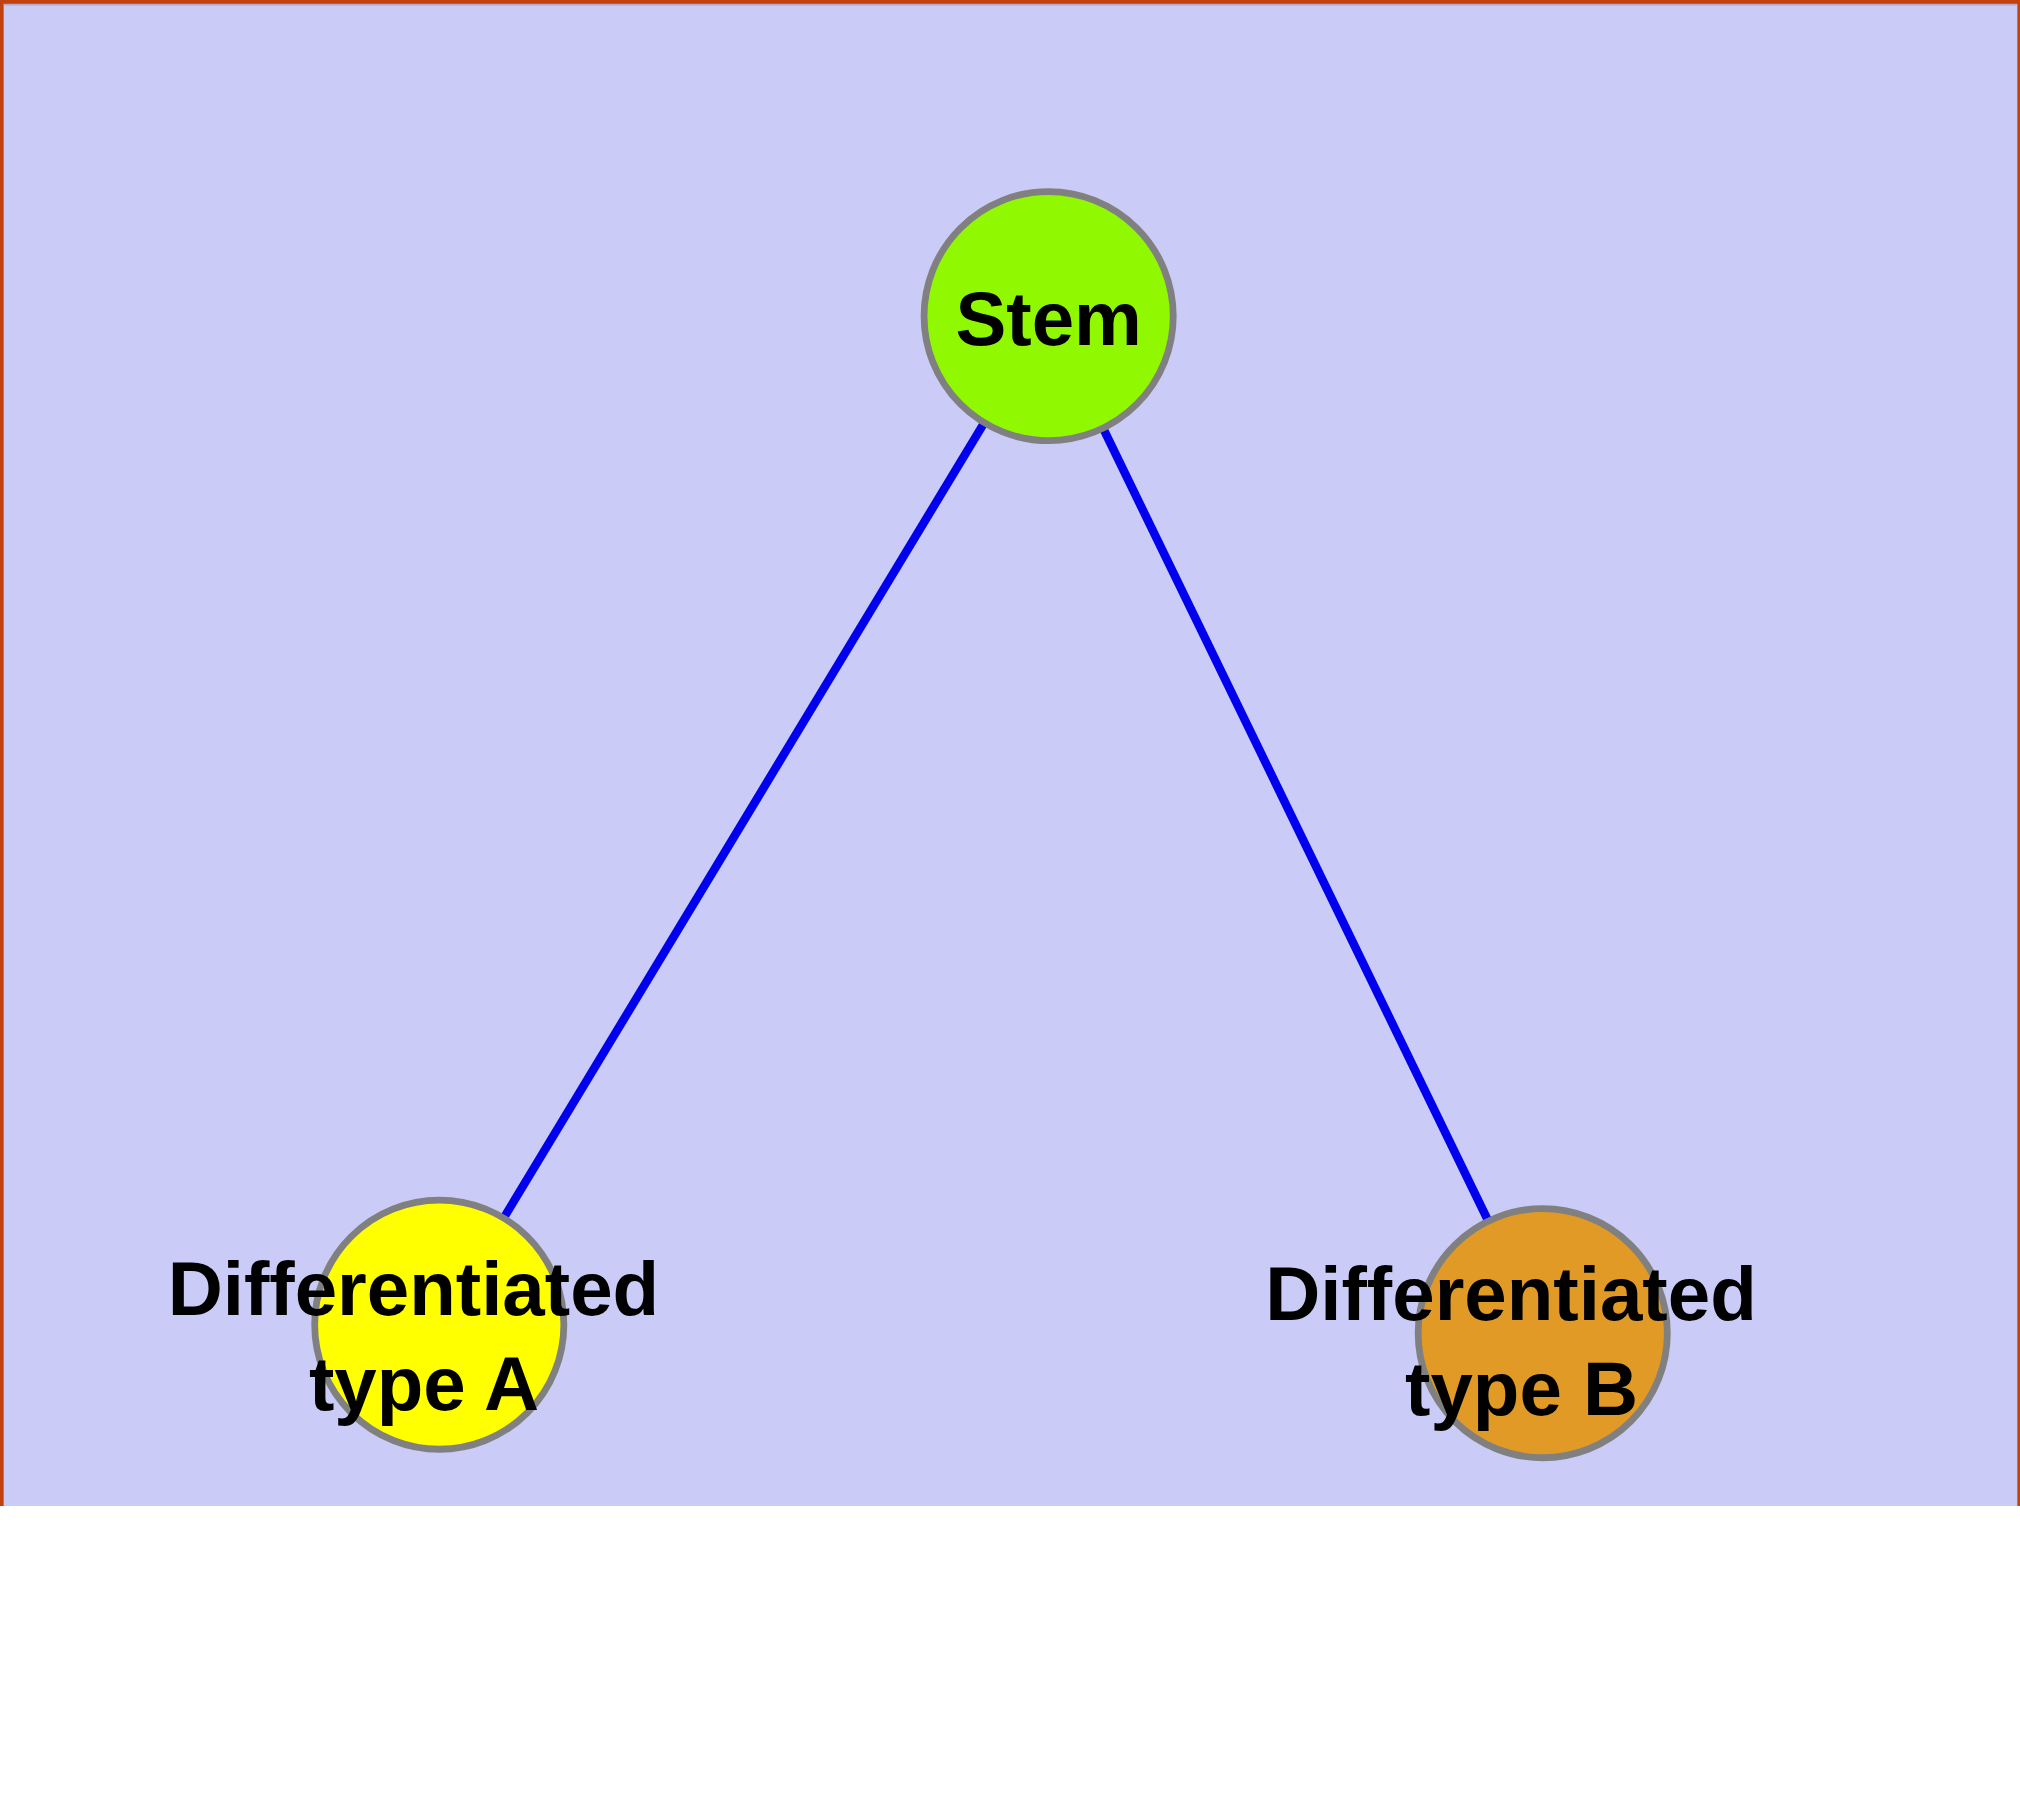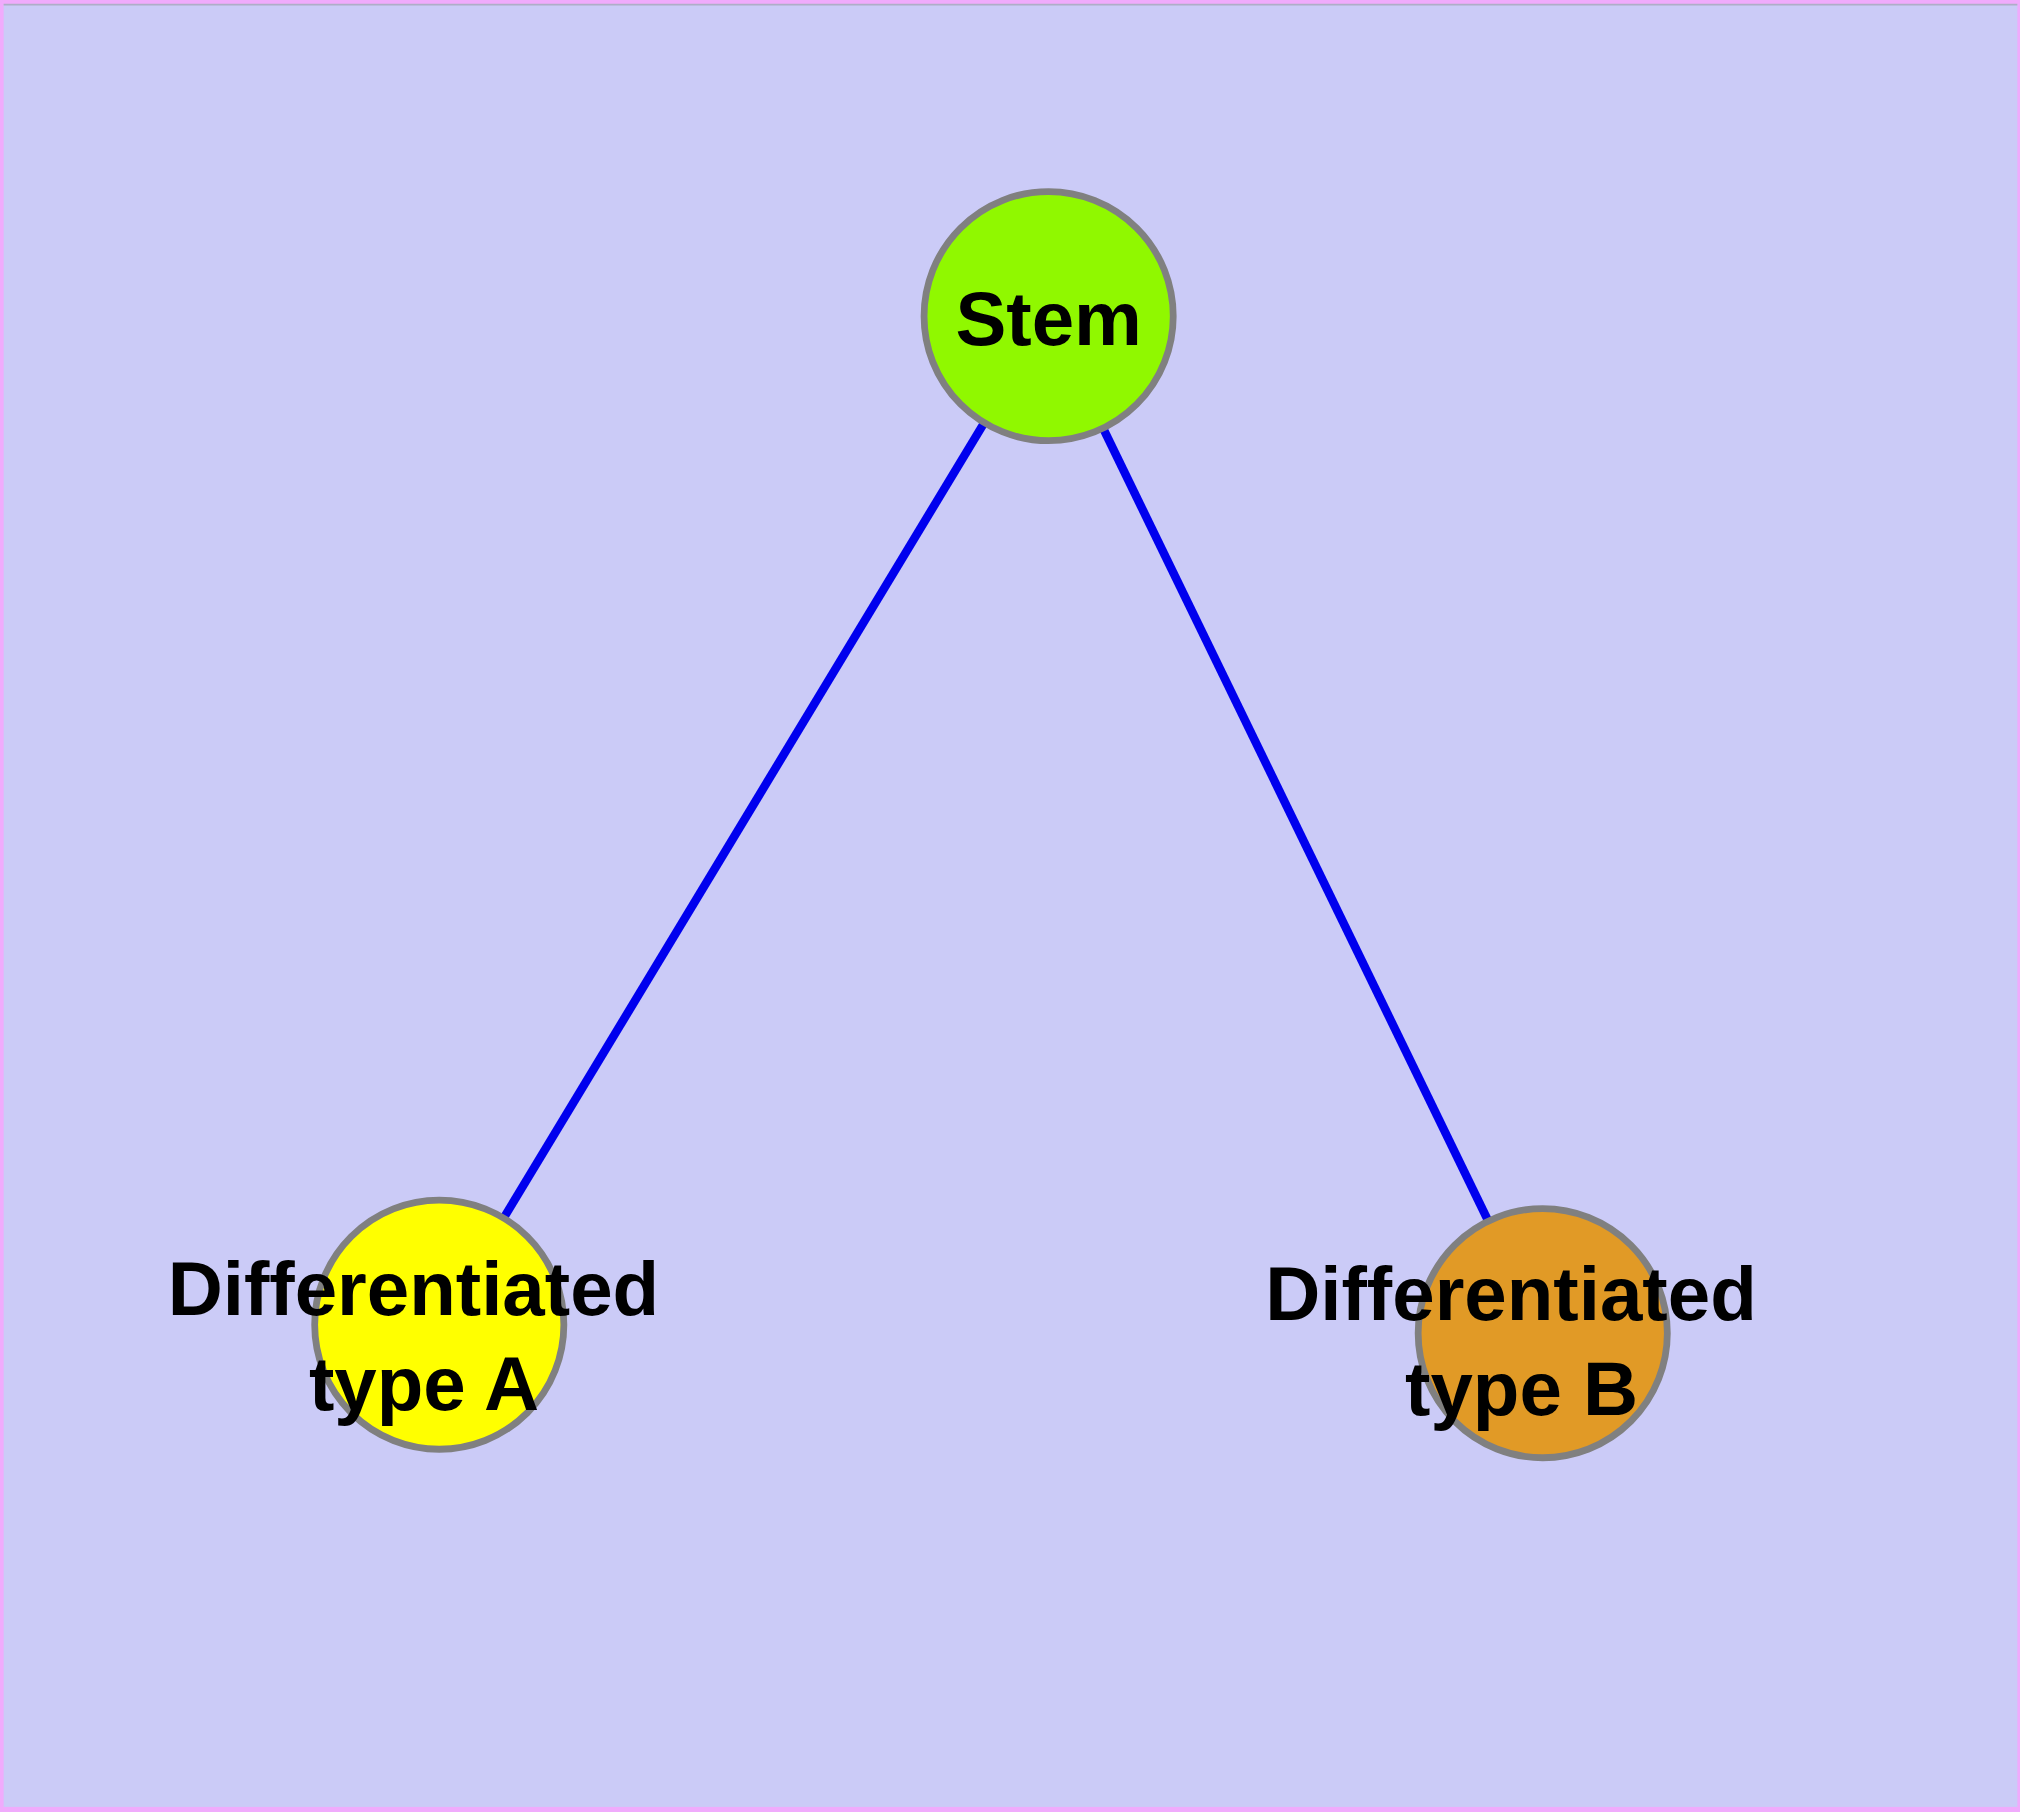--- a/index.html
+++ b/index.html
@@ -2,23 +2,23 @@
 <html style="font-size:13.6px"><head>
 <meta charset="utf-8">
 <style>
   html, body {
     margin: 0;
     padding: 0;
     background: #FFFFFF;
   }
   .canvas-wrap {
     width: 2021px;
-    height: 1812px;
+    height: 1506px;
     position: relative;
-    background: #f0abfc;
+    background: #c2410c;
   }
   svg {
     display: block;
   }
   .node-label {
     font-family: "Liberation Sans", "DejaVu Sans", sans-serif;
     font-weight: bold;
     font-size: 90px;
     fill: #000000;
   }

